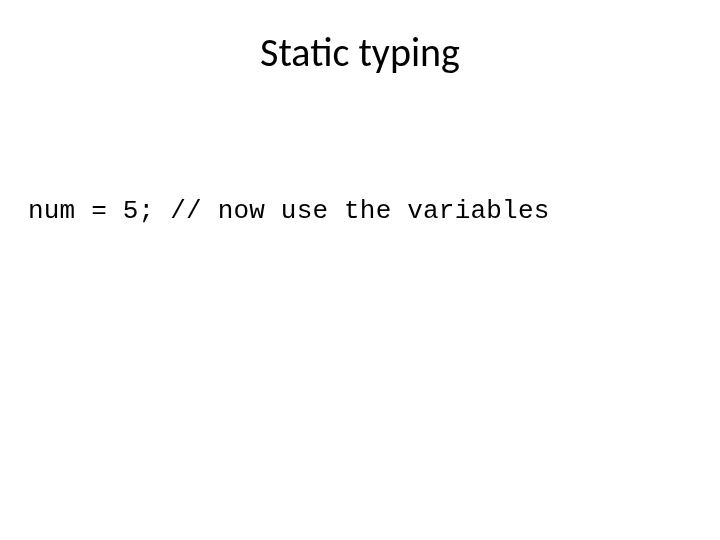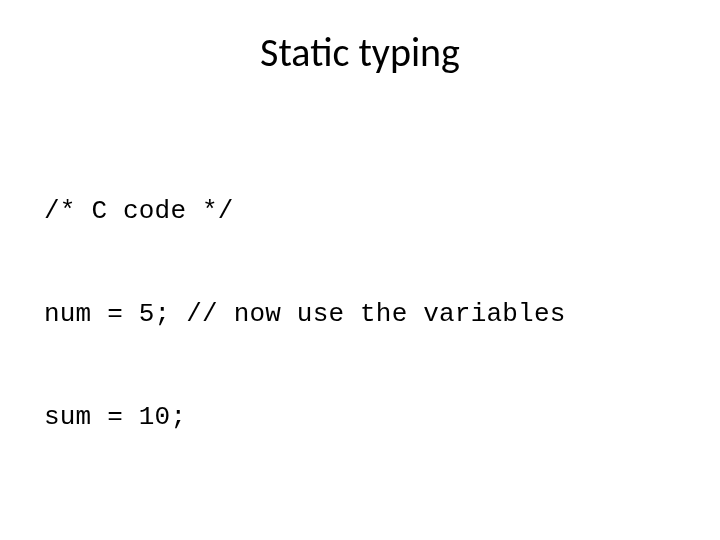--- a/index.html
+++ b/index.html
@@ -11,21 +11,21 @@
       width: 720px;
       height: 540px;
       background: #ffffff;
       font-family: Calibri, Arial, sans-serif;
       color: #000000;
       overflow: hidden;
     }
     .slide {
       width: 100%;
       height: 100%;
-      padding: 24px 44px;
+      padding: 24px 28px;
       border-radius: 16px;
     }
     .title {
       text-align: center;
       font-size: 40px;
       font-weight: 400;
       margin-top: 4px;
       margin-bottom: 48px;
     }
     .code-block {
@@ -38,18 +38,16 @@
     .code-line {
       display: block;
     }
   </style>
 </head>
 <body>
 
 <div class="slide">
   <h1 class="title">Static typing</h1>
   <div class="code-block">
-    <span class="code-line">/* C code */</span>
     <span class="code-line">num = 5; // now use the variables</span>
-    <span class="code-line">sum = 10;</span>
     
   </div>
 </div>
 
 </body></html>

